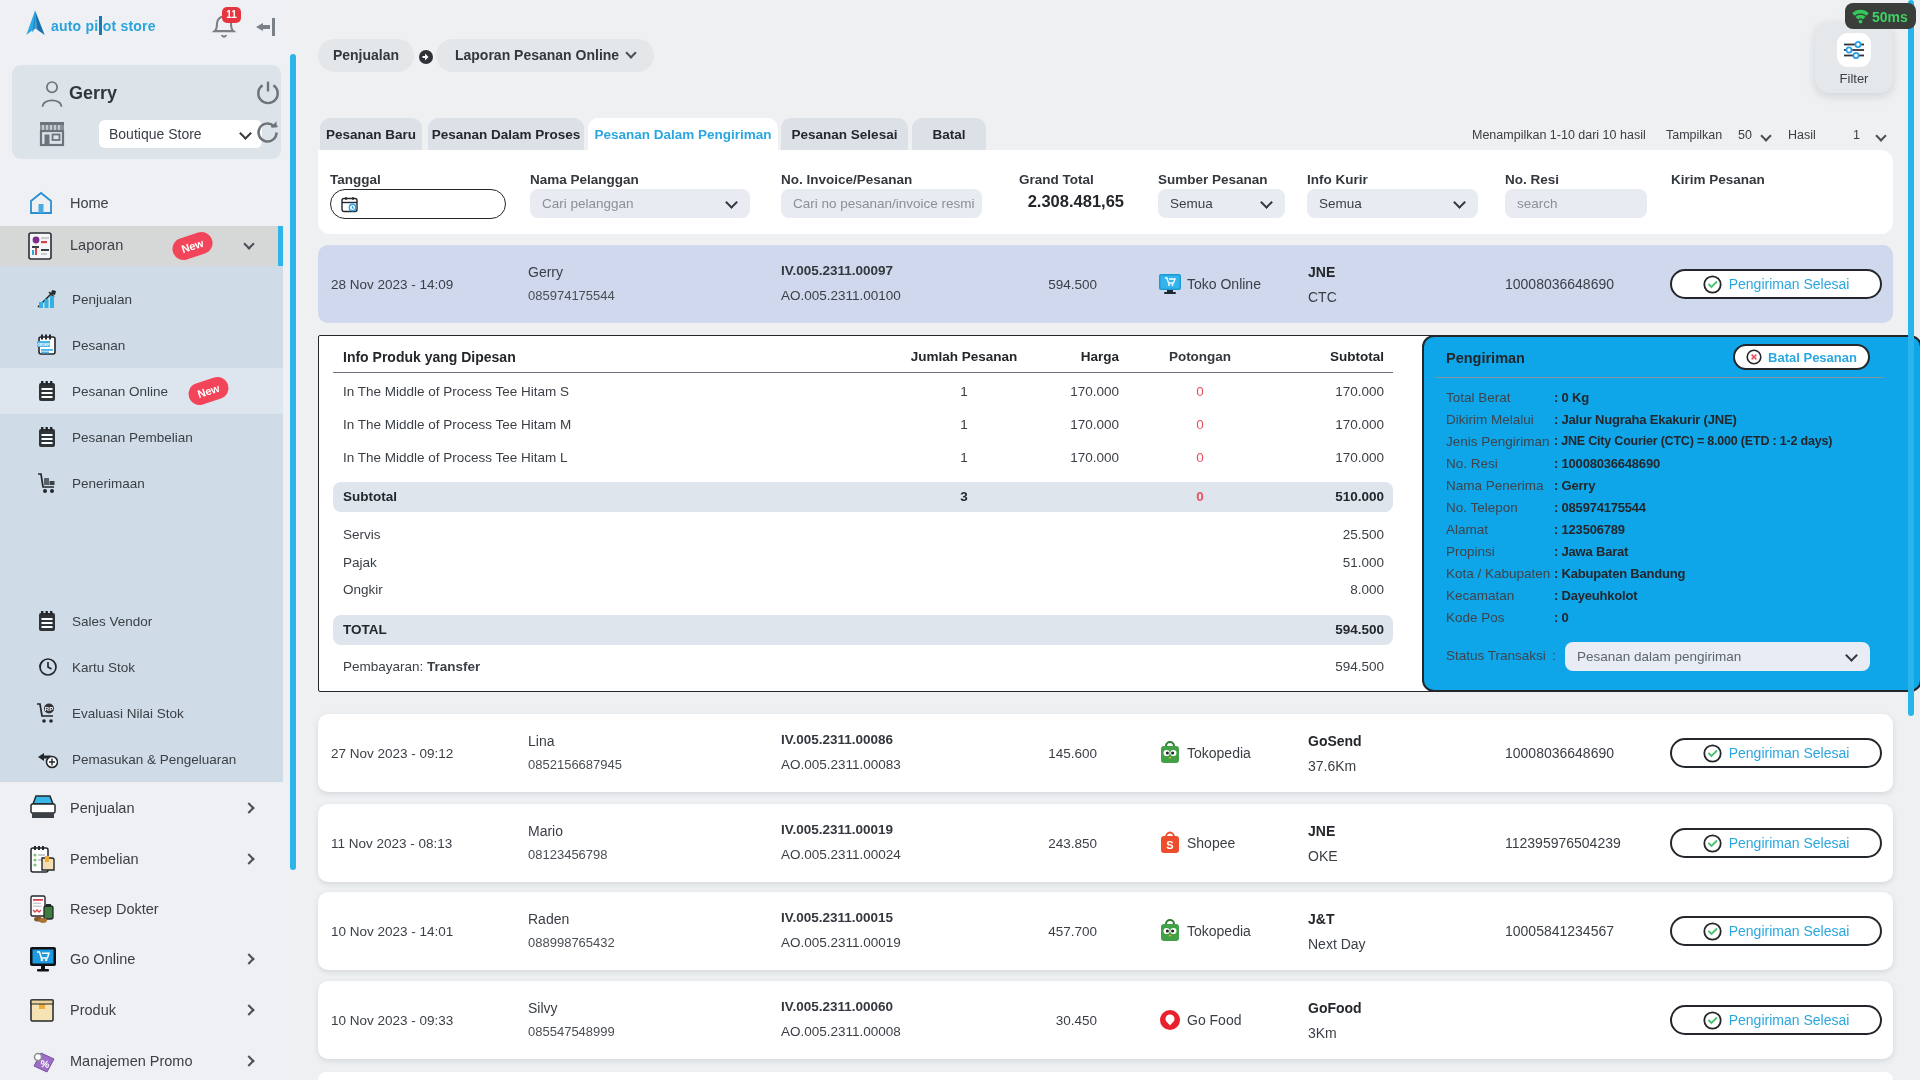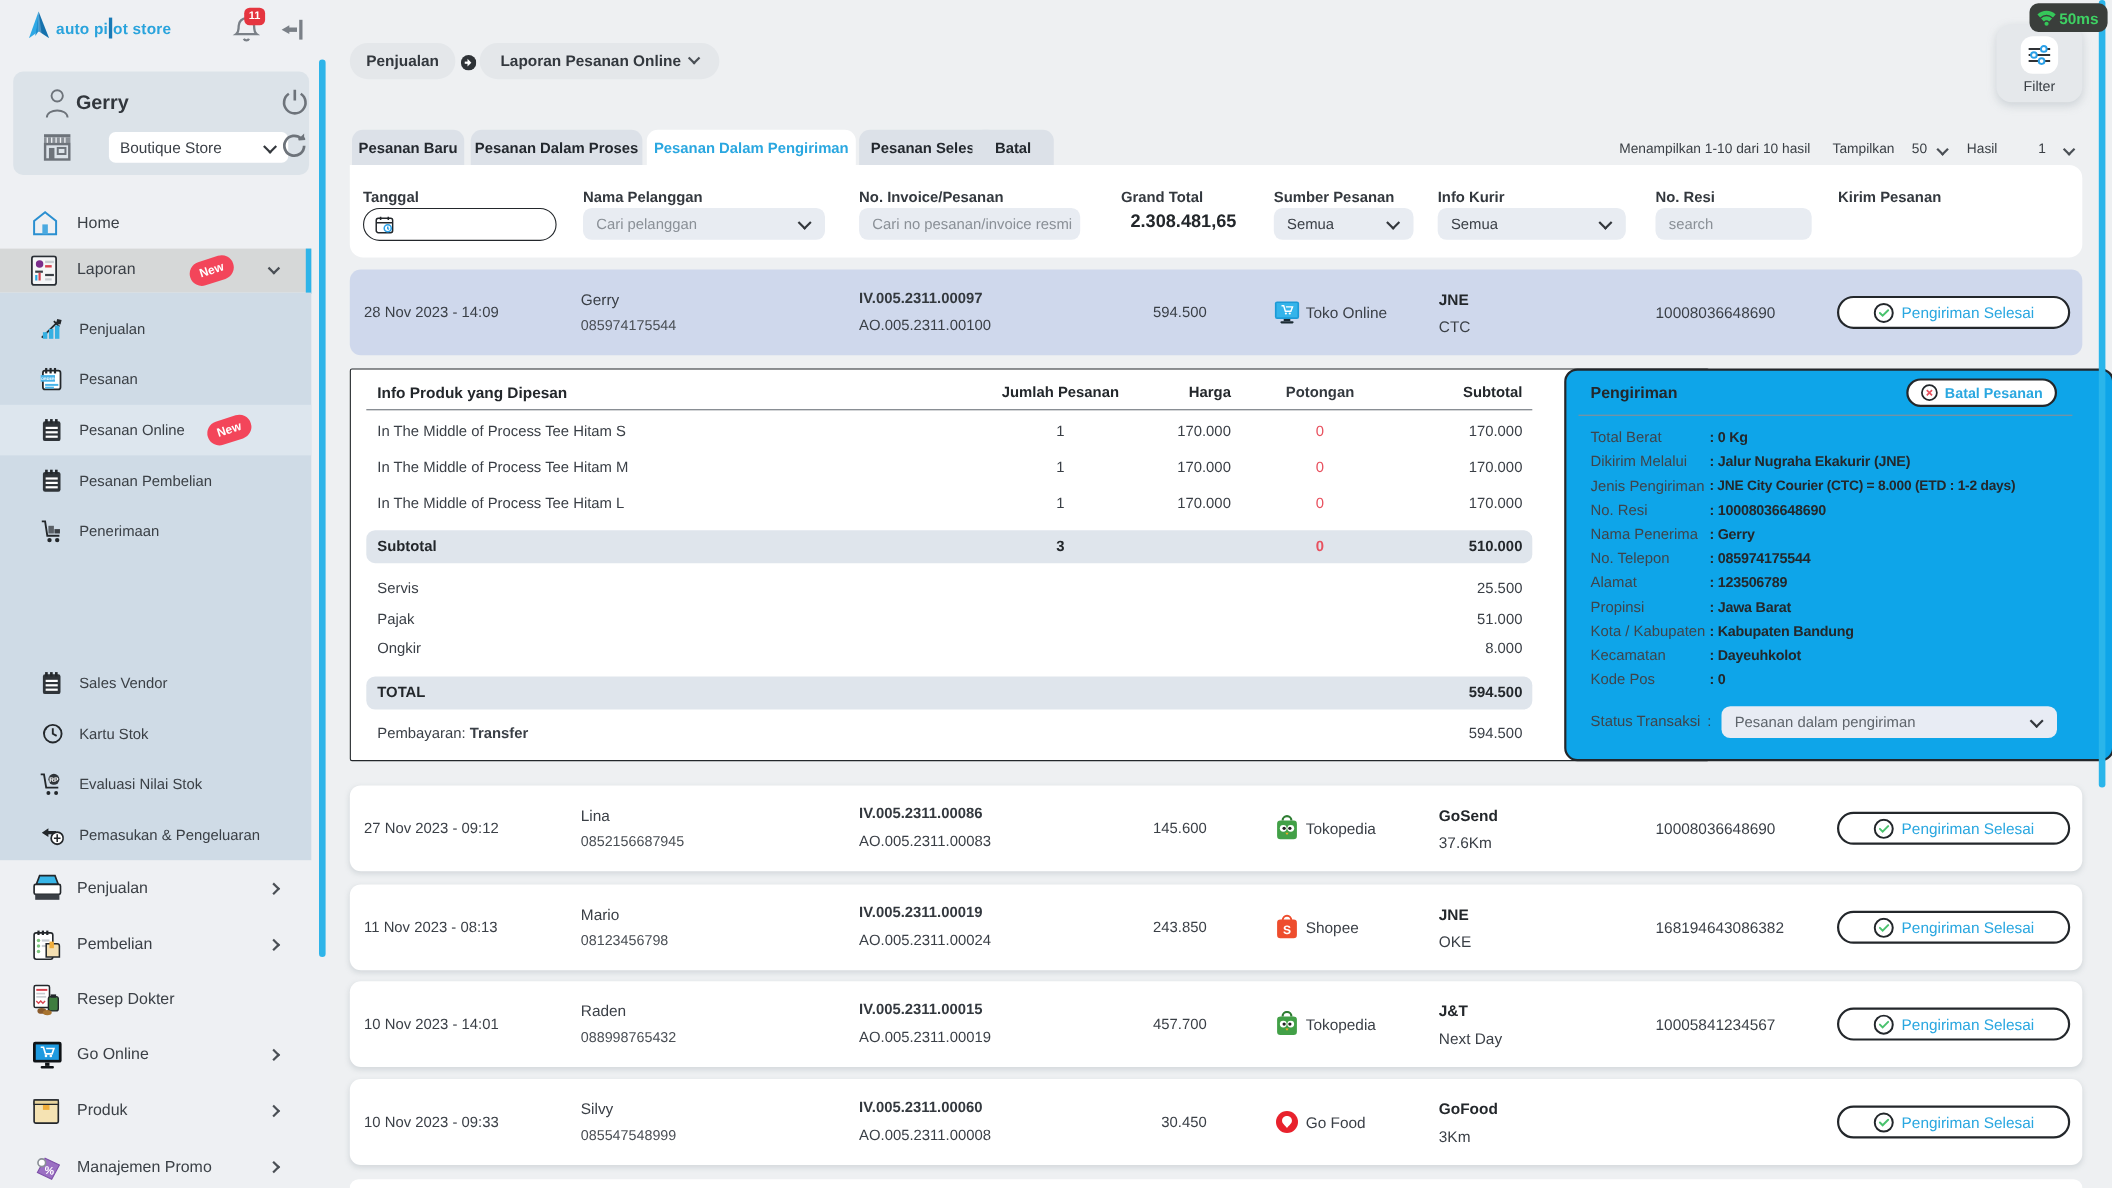--- a/index.html
+++ b/index.html
@@ -352,21 +352,21 @@
     <span class="chevd abs" style="left:1462px;top:4px"></span>
     <span class="abs" style="left:1488px;top:0">Hasil</span>
     <span class="abs" style="left:1553px;top:0">1</span>
     <span class="chevd abs" style="left:1577px;top:4px"></span>
   </div>
 
   <div class="tab" style="left:20px;width:102px">Pesanan Baru</div>
   <div class="tab" style="left:128px;width:156px">Pesanan Dalam Proses</div>
   <div class="tab active" style="left:288px;width:190px">Pesanan Dalam Pengiriman</div>
   <div class="tab" style="left:481px;width:127px">Pesanan Selesai</div>
-  <div class="tab" style="left:584px;width:74px">Batal</div>
+  <div class="tab" style="left:612px;width:74px">Batal</div>
   <div id="fpanel"></div>
 
   <div class="flabel" style="left:30px">Tanggal</div>
   <div class="abs" style="left:30px;top:189px;width:176px;height:30px;background:#fff;border:1.7px solid #23272b;border-radius:15px">
     <svg style="position:absolute;left:10px;top:6px" width="17" height="17" viewBox="0 0 17 17" fill="none" stroke="#23272b" stroke-width="1.4">
         <rect x="1" y="2.5" width="15" height="13" rx="2"></rect>
         <line x1="1" y1="6.5" x2="16" y2="6.5"></line>
         <line x1="5" y1="1" x2="5" y2="4"></line>
         <line x1="12" y1="1" x2="12" y2="4"></line>
         <circle cx="11.5" cy="11.5" r="3.2" fill="#fff" stroke="#2aa0e8"></circle>
@@ -528,21 +528,21 @@
     <div class="c-inv2">AO.005.2311.00024</div>
     <div class="c-tot">243.850</div>
     <svg class="c-srcic" viewBox="0 0 24 24">
         <rect x="3" y="5" width="18" height="17" rx="3" fill="#ee4d2d"></rect>
         <path d="M8 6 a4 4.5 0 0 1 8 0" fill="none" stroke="#ee4d2d" stroke-width="1.8"></path>
         <text x="12" y="18" text-anchor="middle" font-size="11" fill="#fff" font-family="Liberation Sans" font-weight="bold">S</text>
       </svg>
     <div class="c-src">Shopee</div>
     <div class="c-kur">JNE</div>
     <div class="c-kur2">OKE</div>
-    <div class="c-resi">168194643086382</div>
+    <div class="c-resi">112395976504239</div>
     <div class="pbtn">
         <svg width="19" height="19" viewBox="0 0 19 19">
           <circle cx="9.5" cy="9.5" r="8.2" fill="#fff" stroke="#23272b" stroke-width="1.8"></circle>
           <path d="M6 9.5 l2.5 2.5 L13.5 7" fill="none" stroke="#49c26d" stroke-width="1.8" stroke-linecap="round"></path>
         </svg>
         <span>Pengiriman Selesai</span>
       </div>
   </div>
   <div class="orow" style="top:892px">
     <div class="c-date">10 Nov 2023 - 14:01</div>

